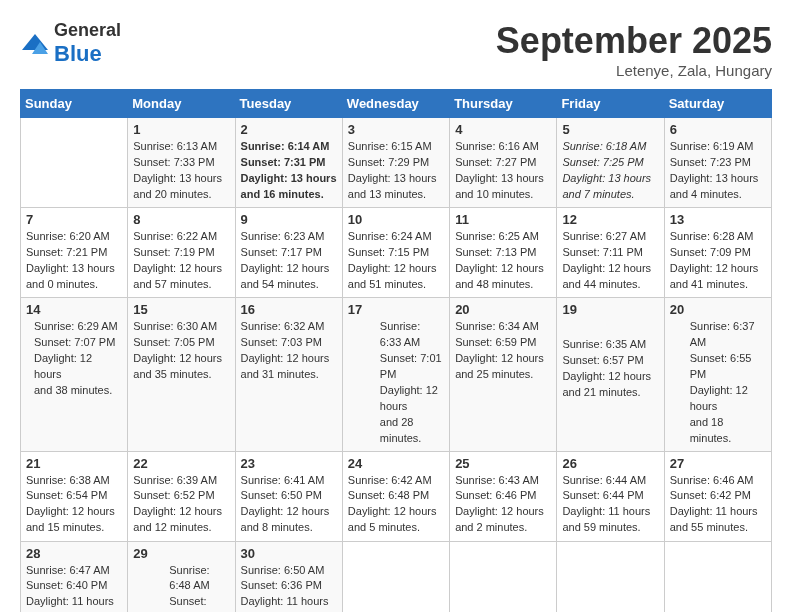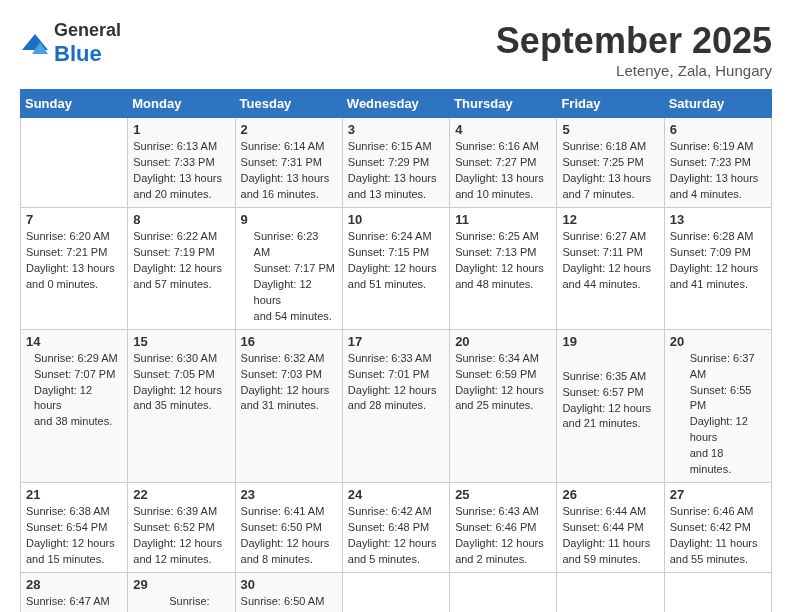--- a/index.html
+++ b/index.html
@@ -124,42 +124,42 @@
         <td class="empty-cell"></td>
         <td>
           <span class="day-number">1</span>
           <div class="day-info" style="white-space: pre-line;">Sunrise: 6:13 AM
 Sunset: 7:33 PM
 Daylight: 13 hours
 and 20 minutes.</div>
         </td>
         <td>
           <span class="day-number">2</span>
-          <div class="day-info" style="white-space: pre-line;">Sunrise: 6:14 AM
+          <div class="day-info" style="white-space: pre-line; font-weight: bold;">Sunrise: 6:14 AM
 Sunset: 7:31 PM
 Daylight: 13 hours
 and 16 minutes.</div>
         </td>
         <td>
           <span class="day-number">3</span>
           <div class="day-info" style="white-space: pre-line;">Sunrise: 6:15 AM
 Sunset: 7:29 PM
 Daylight: 13 hours
 and 13 minutes.</div>
         </td>
         <td>
           <span class="day-number">4</span>
           <div class="day-info" style="white-space: pre-line;">Sunrise: 6:16 AM
 Sunset: 7:27 PM
 Daylight: 13 hours
 and 10 minutes.</div>
         </td>
         <td>
           <span class="day-number">5</span>
-          <div class="day-info" style="white-space: pre-line;">Sunrise: 6:18 AM
+          <div class="day-info" style="white-space: pre-line; font-style: italic;">Sunrise: 6:18 AM
 Sunset: 7:25 PM
 Daylight: 13 hours
 and 7 minutes.</div>
         </td>
         <td>
           <span class="day-number">6</span>
           <div class="day-info" style="white-space: pre-line;">Sunrise: 6:19 AM
 Sunset: 7:23 PM
 Daylight: 13 hours
 and 4 minutes.</div>
@@ -175,21 +175,21 @@
         </td>
         <td>
           <span class="day-number">8</span>
           <div class="day-info" style="white-space: pre-line;">Sunrise: 6:22 AM
 Sunset: 7:19 PM
 Daylight: 12 hours
 and 57 minutes.</div>
         </td>
         <td>
           <span class="day-number">9</span>
-          <div class="day-info" style="white-space: pre-line; margin-left: 13px;">Sunrise: 6:23 AM
+          <div class="day-info" style="white-space: pre-line;">Sunrise: 6:23 AM
 Sunset: 7:17 PM
 Daylight: 12 hours
 and 54 minutes.</div>
         </td>
         <td>
           <span class="day-number">10</span>
           <div class="day-info" style="white-space: pre-line;">Sunrise: 6:24 AM
 Sunset: 7:15 PM
 Daylight: 12 hours
 and 51 minutes.</div>
@@ -233,21 +233,21 @@
         </td>
         <td>
           <span class="day-number">16</span>
           <div class="day-info" style="white-space: pre-line;">Sunrise: 6:32 AM
 Sunset: 7:03 PM
 Daylight: 12 hours
 and 31 minutes.</div>
         </td>
         <td>
           <span class="day-number">17</span>
-          <div class="day-info" style="white-space: pre-line;">Sunrise: 6:33 AM
+          <div class="day-info" style="white-space: pre-line; margin-left: 32px;">Sunrise: 6:33 AM
 Sunset: 7:01 PM
 Daylight: 12 hours
 and 28 minutes.</div>
         </td>
         <td>
           <span class="day-number">20</span>
           <div class="day-info" style="white-space: pre-line;">Sunrise: 6:34 AM
 Sunset: 6:59 PM
 Daylight: 12 hours
 and 25 minutes.</div>

